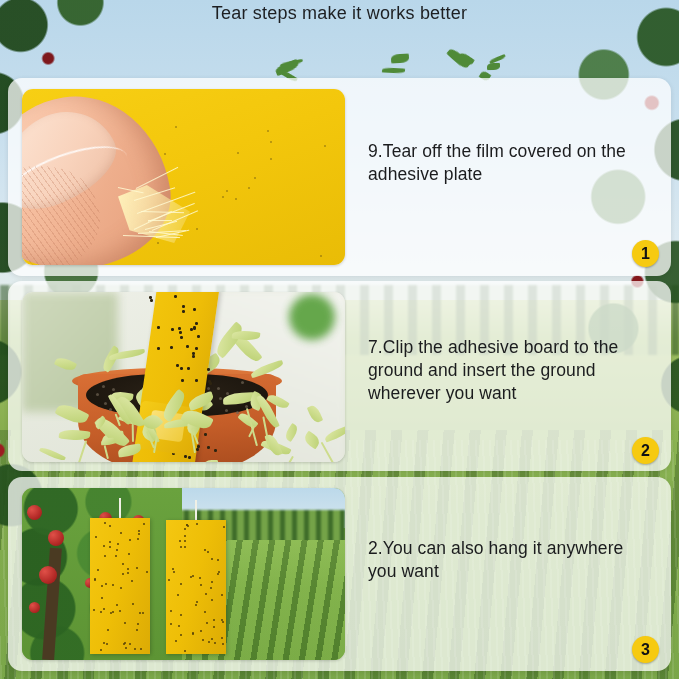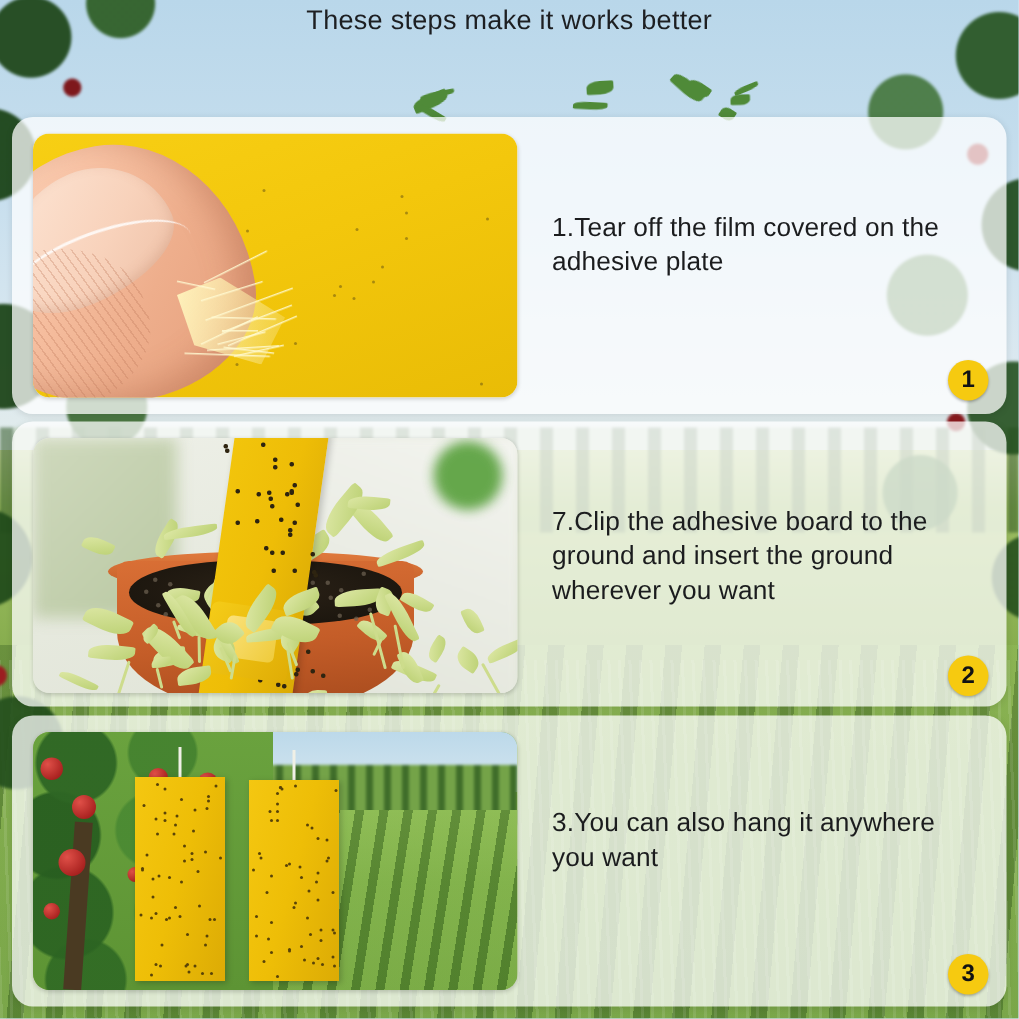--- a/index.html
+++ b/index.html
@@ -310,21 +310,21 @@
         <div class="bg-sprig" style="left:446px;top:54px;width:25px;height:9px;transform:rotate(42deg)"></div>
         <div class="bg-sprig" style="left:280px;top:61px;width:23px;height:4px;transform:rotate(-11deg)"></div>
         <div class="bg-sprig" style="left:275px;top:63px;width:24px;height:9px;transform:rotate(-22deg)"></div>
         <div class="bg-sprig" style="left:278px;top:73px;width:20px;height:5px;transform:rotate(31deg)"></div>
         <div class="bg-sprig" style="left:480px;top:72px;width:10px;height:8px;transform:rotate(33deg)"></div>
         <div class="bg-sprig" style="left:489px;top:57px;width:17px;height:4px;transform:rotate(-22deg)"></div>
       </div>
   </div>
 
   <div class="header">
-    <p class="subtitle">These steps make it works better</p>
+    <p class="subtitle">Tear steps make it works better</p>
   </div>
 
   <div class="card" id="card-1">
     <div class="photo">
       <div class="p1">
         <div class="p1-plate"></div>
         <div id="p1-specks">
             <div class="p1-speck" style="left:213px;top:109px"></div>
             <div class="p1-speck" style="left:142px;top:64px"></div>
             <div class="p1-speck" style="left:204px;top:101px"></div>
@@ -359,21 +359,21 @@
             <div class="p1-filmline" style="left:123px;top:140px;width:33px;transform:rotate(-14.4deg)"></div>
             <div class="p1-filmline" style="left:126px;top:131px;width:24px;transform:rotate(0.2deg)"></div>
             <div class="p1-filmline" style="left:115px;top:124px;width:62px;transform:rotate(-20.2deg)"></div>
             <div class="p1-filmline" style="left:96px;top:98px;width:26px;transform:rotate(11.9deg)"></div>
             <div class="p1-filmline" style="left:116px;top:144px;width:48px;transform:rotate(-3.5deg)"></div>
             <div class="p1-filmline" style="left:126px;top:132px;width:50px;transform:rotate(-21.2deg)"></div>
             <div class="p1-filmline" style="left:112px;top:111px;width:43px;transform:rotate(-17.3deg)"></div>
           </div>
       </div>
     </div>
-    <div class="step-text">1.Tear off the film covered on the adhesive plate</div>
+    <div class="step-text">9.Tear off the film covered on the adhesive plate</div>
     <div class="badge">1</div>
   </div>
 
   <div class="card" id="card-2">
     <div class="photo">
       <div class="p2">
         <div class="p2-blur-left"></div>
         <div class="p2-blur-right"></div>
         <div class="p2-greenblob"></div>
         <div class="p2-potrim"></div>
@@ -664,17 +664,17 @@
             <div class="p3-gnat" style="left:195px;top:71px"></div>
             <div class="p3-gnat" style="left:83px;top:95px"></div>
             <div class="p3-gnat" style="left:156px;top:137px"></div>
             <div class="p3-gnat" style="left:107px;top:51px"></div>
             <div class="p3-gnat" style="left:178px;top:142px"></div>
             <div class="p3-gnat" style="left:101px;top:155px"></div>
             <div class="p3-gnat" style="left:170px;top:144px"></div>
           </div>
       </div>
     </div>
-    <div class="step-text">3.You can also hang it anywhere you want</div>
+    <div class="step-text">2.You can also hang it anywhere you want</div>
     <div class="badge">3</div>
   </div>
 
 </div>
 
 </body></html>

